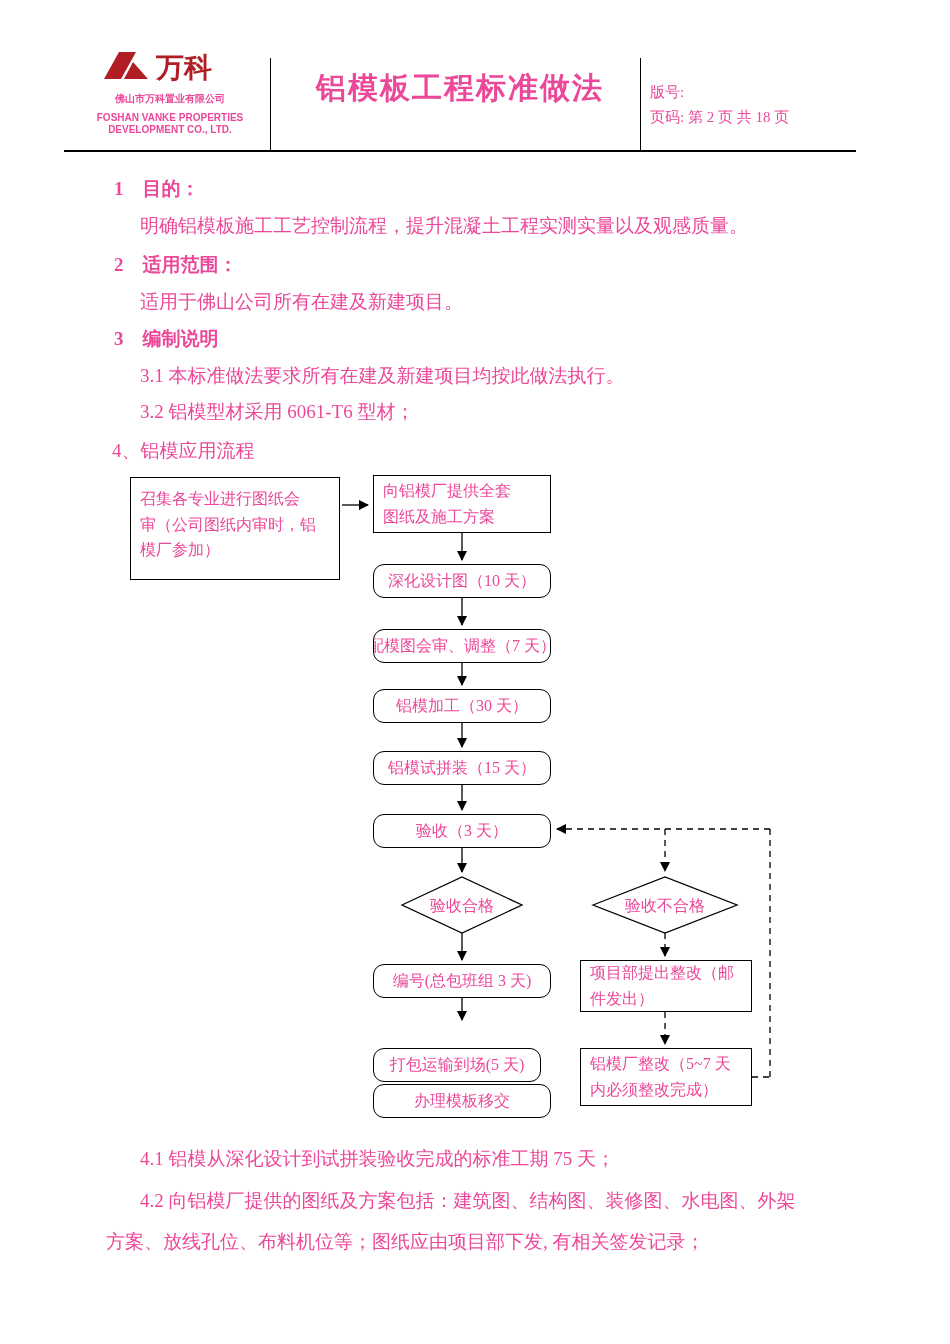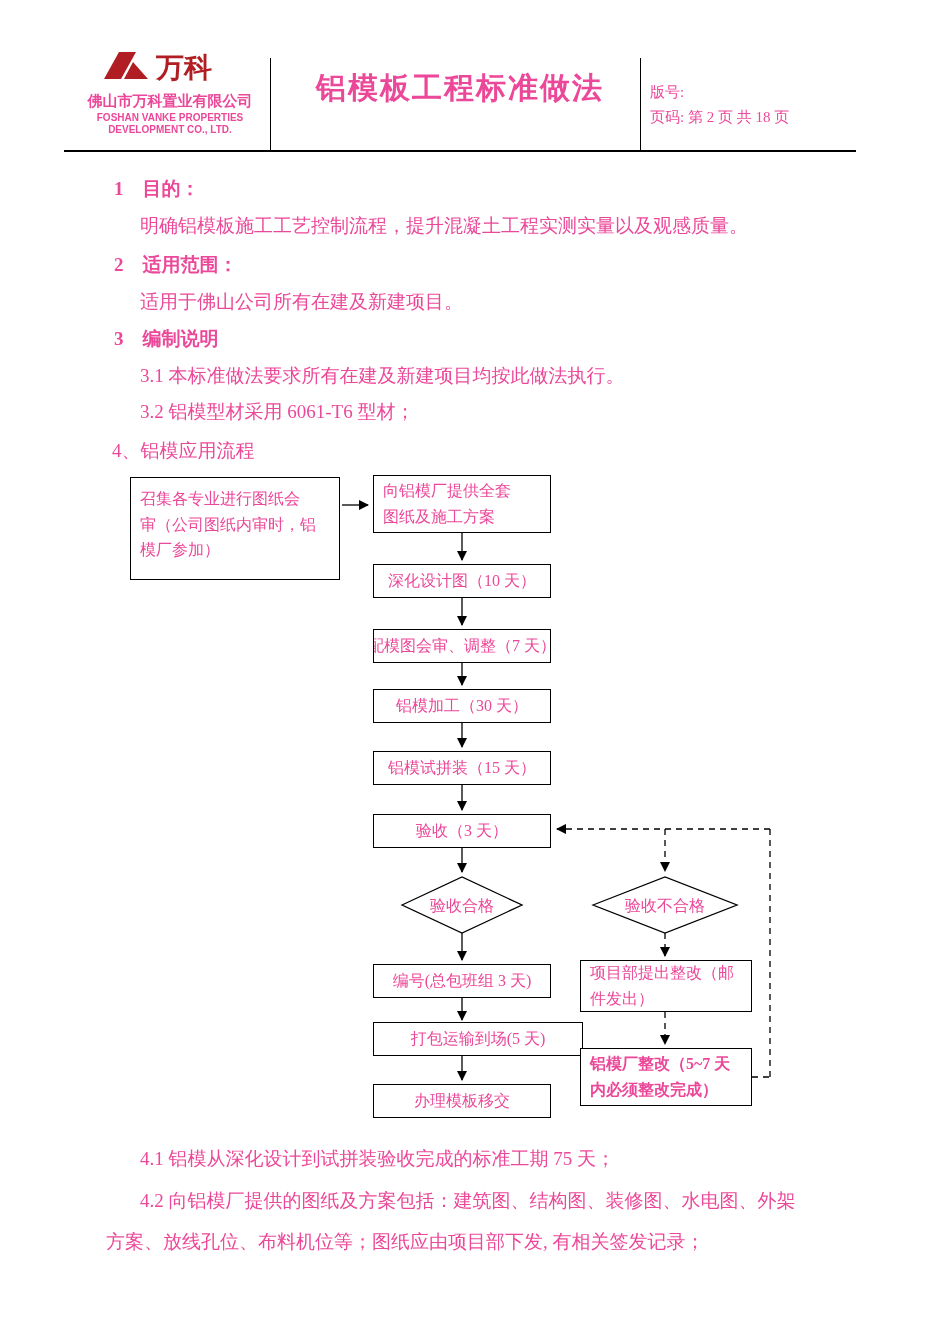--- a/index.html
+++ b/index.html
@@ -7,21 +7,21 @@
   .page {
     position:relative; width:950px; height:1344px; margin:0 auto;
     background:#fff; color:#ec4899;
     font-family:"Liberation Serif","DejaVu Serif",serif;
     overflow:hidden;
   }
 
   
   .logo-svg { position:absolute; left:98px; top:46px; }
   .company-cn { position:absolute; left:60px; top:92px; width:220px; text-align:center;
-                font-size:15px; font-weight:bold; }
+                font-size:10px; font-weight:bold; }
   .company-en { position:absolute; left:60px; width:220px; text-align:center;
                 font-size:10px; font-weight:bold; font-family:"Liberation Sans",sans-serif; }
   .doc-title  { position:absolute; left:285px; top:68px; width:350px; text-align:center;
                 font-size:30px; font-weight:bold; letter-spacing:2px; }
   .meta-line  { position:absolute; left:650px; font-size:15px; }
   .vline { position:absolute; width:0; border-left:1px solid #000; }
   .hline { position:absolute; height:0; border-top:2px solid #000; }
 
   
   .h  { position:absolute; font-size:19px; font-weight:bold; white-space:nowrap; }
@@ -30,21 +30,21 @@
   
   .flow { position:absolute; left:0; top:468px; width:950px; height:680px; }
   .flow svg.connectors { position:absolute; left:0; top:0; }
   .fbox {
     position:absolute; border:1px solid #000; background:#fff;
     font-size:16px; line-height:1.6; display:flex; align-items:center;
     overflow:hidden;
   }
   .fbox.multi  { justify-content:flex-start; padding:4px 9px; white-space:pre-line; }
   .fbox.topline{ align-items:flex-start; padding-top:8px; }
-  .fbox.single { justify-content:center; white-space:nowrap; padding:16px 4px; }
+  .fbox.single { justify-content:center; white-space:nowrap; padding:16px 4px;border-radius:11px; }
   .dlabel { position:absolute; font-size:16px; text-align:center; white-space:nowrap; }
 </style>
 </head>
 <body>
 
 <div class="page">
 
   <div>
     <svg class="logo-svg" width="160" height="40" viewBox="0 0 160 40">
       <polygon points="6,33 21,6 38,6 23,33" fill="#b01e24"></polygon>
@@ -121,29 +121,29 @@
 图纸及施工方案</div>
     <div class="fbox multi topline" style="left:130px; top:9px;  width:210px; height:103px;">召集各专业进行图纸会
 审（公司图纸内审时，铝
 模厂参加）</div>
     <div class="fbox single" style="left:373px; top:96px;  width:178px; height:31px;">深化设计图（10 天）</div>
     <div class="fbox single" style="left:373px; top:161px; width:178px; height:31px;">配模图会审、调整（7 天）</div>
     <div class="fbox single" style="left:373px; top:221px; width:178px; height:31px;">铝模加工（30 天）</div>
     <div class="fbox single" style="left:373px; top:283px; width:178px; height:31px;">铝模试拼装（15 天）</div>
     <div class="fbox single" style="left:373px; top:346px; width:178px; height:31px;">验收（3 天）</div>
     <div class="fbox single" style="left:373px; top:496px; width:178px; height:31px;">编号(总包班组 3 天)</div>
-    <div class="fbox single" style="left:373px; top:554px; width:210px; height:31px;">打包运输到场(5 天)</div>
+    <div class="fbox single" style="left:373px; top:580px; width:168px; height:31px;">打包运输到场(5 天)</div>
     <div class="fbox single" style="left:373px; top:616px; width:178px; height:23px;">办理模板移交</div>
 
     <div class="dlabel" style="left:402px; top:428px; width:120px;">验收合格</div>
     <div class="dlabel" style="left:593px; top:428px; width:144px;">验收不合格</div>
 
     <div class="fbox multi" style="left:580px; top:492px; width:172px; height:52px;">项目部提出整改（邮
 件发出）</div>
-    <div class="fbox multi" style="left:580px; top:580px; width:172px; height:58px;font-weight:bold;">铝模厂整改（5~7 天
+    <div class="fbox multi" style="left:580px; top:580px; width:172px; height:58px;">铝模厂整改（5~7 天
 内必须整改完成）</div>
   </div>
 
   <div class="p" style="left:140px; top:1146px;">4.1 铝模从深化设计到试拼装验收完成的标准工期 75 天；</div>
   <div class="p" style="left:140px; top:1188px;">4.2 向铝模厂提供的图纸及方案包括：建筑图、结构图、装修图、水电图、外架</div>
   <div class="p" style="left:106px; top:1229px;">方案、放线孔位、布料机位等；图纸应由项目部下发, 有相关签发记录；</div>
 
 </div>
 
 </body></html>

